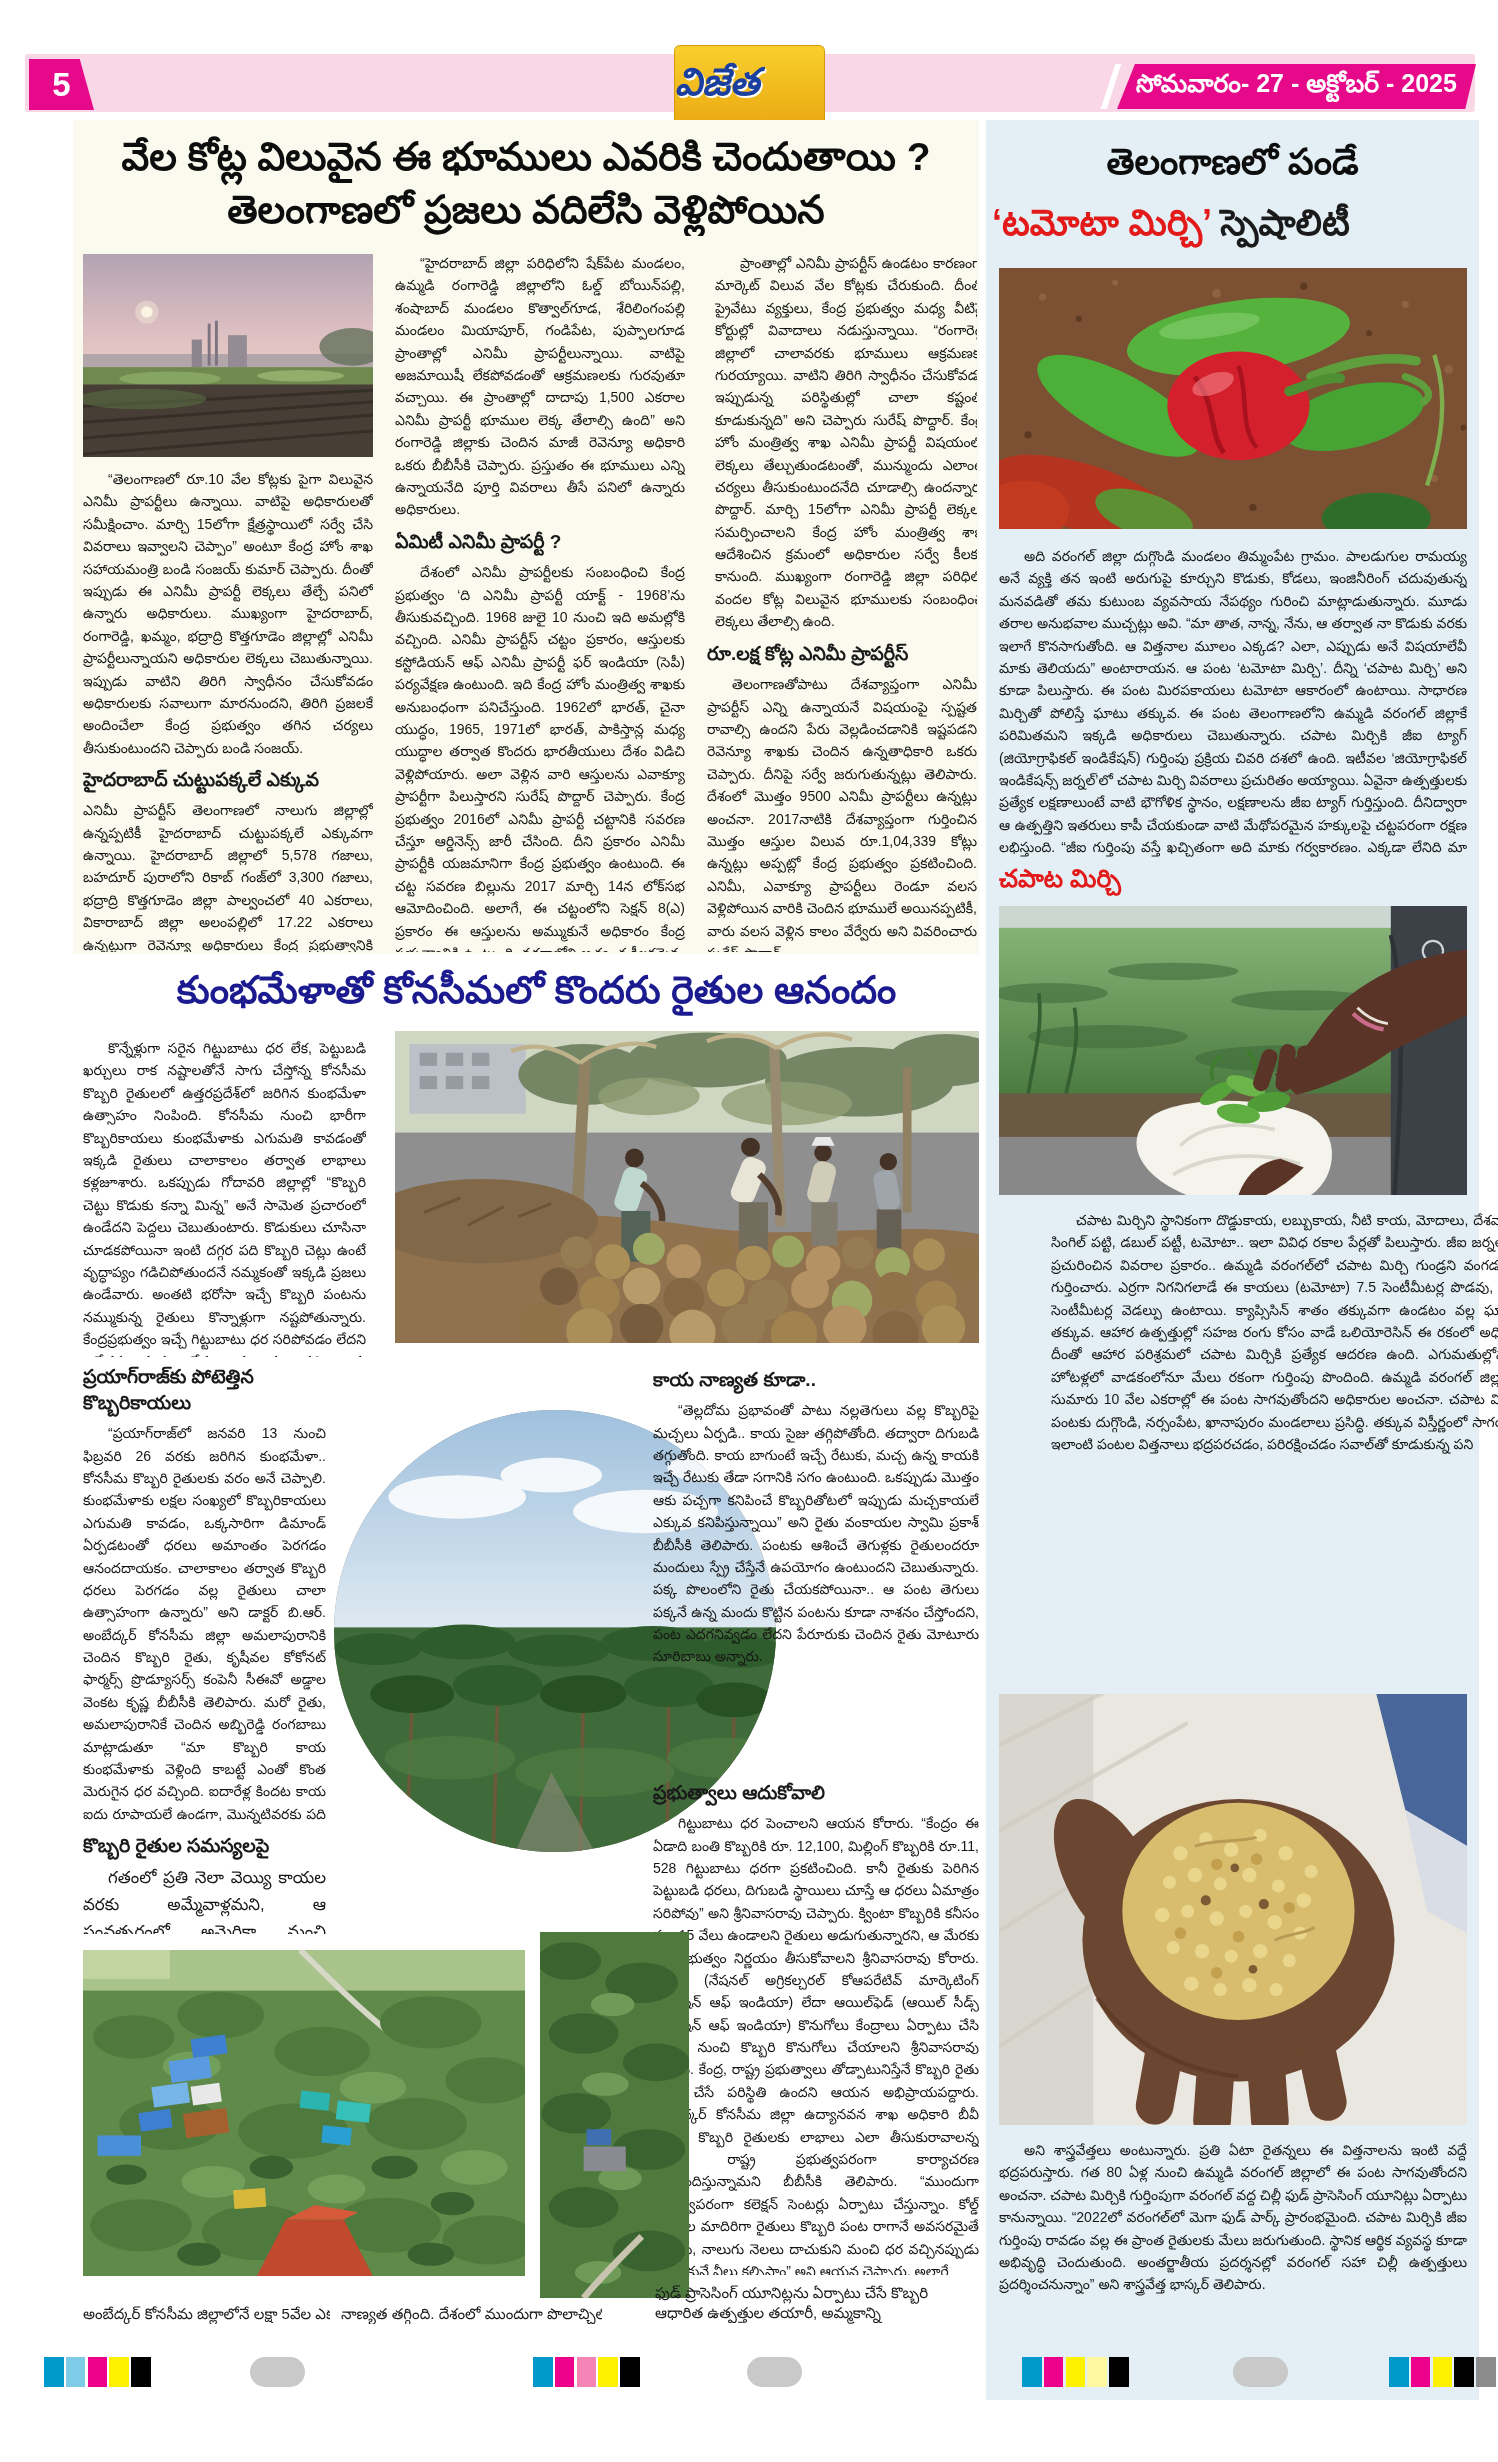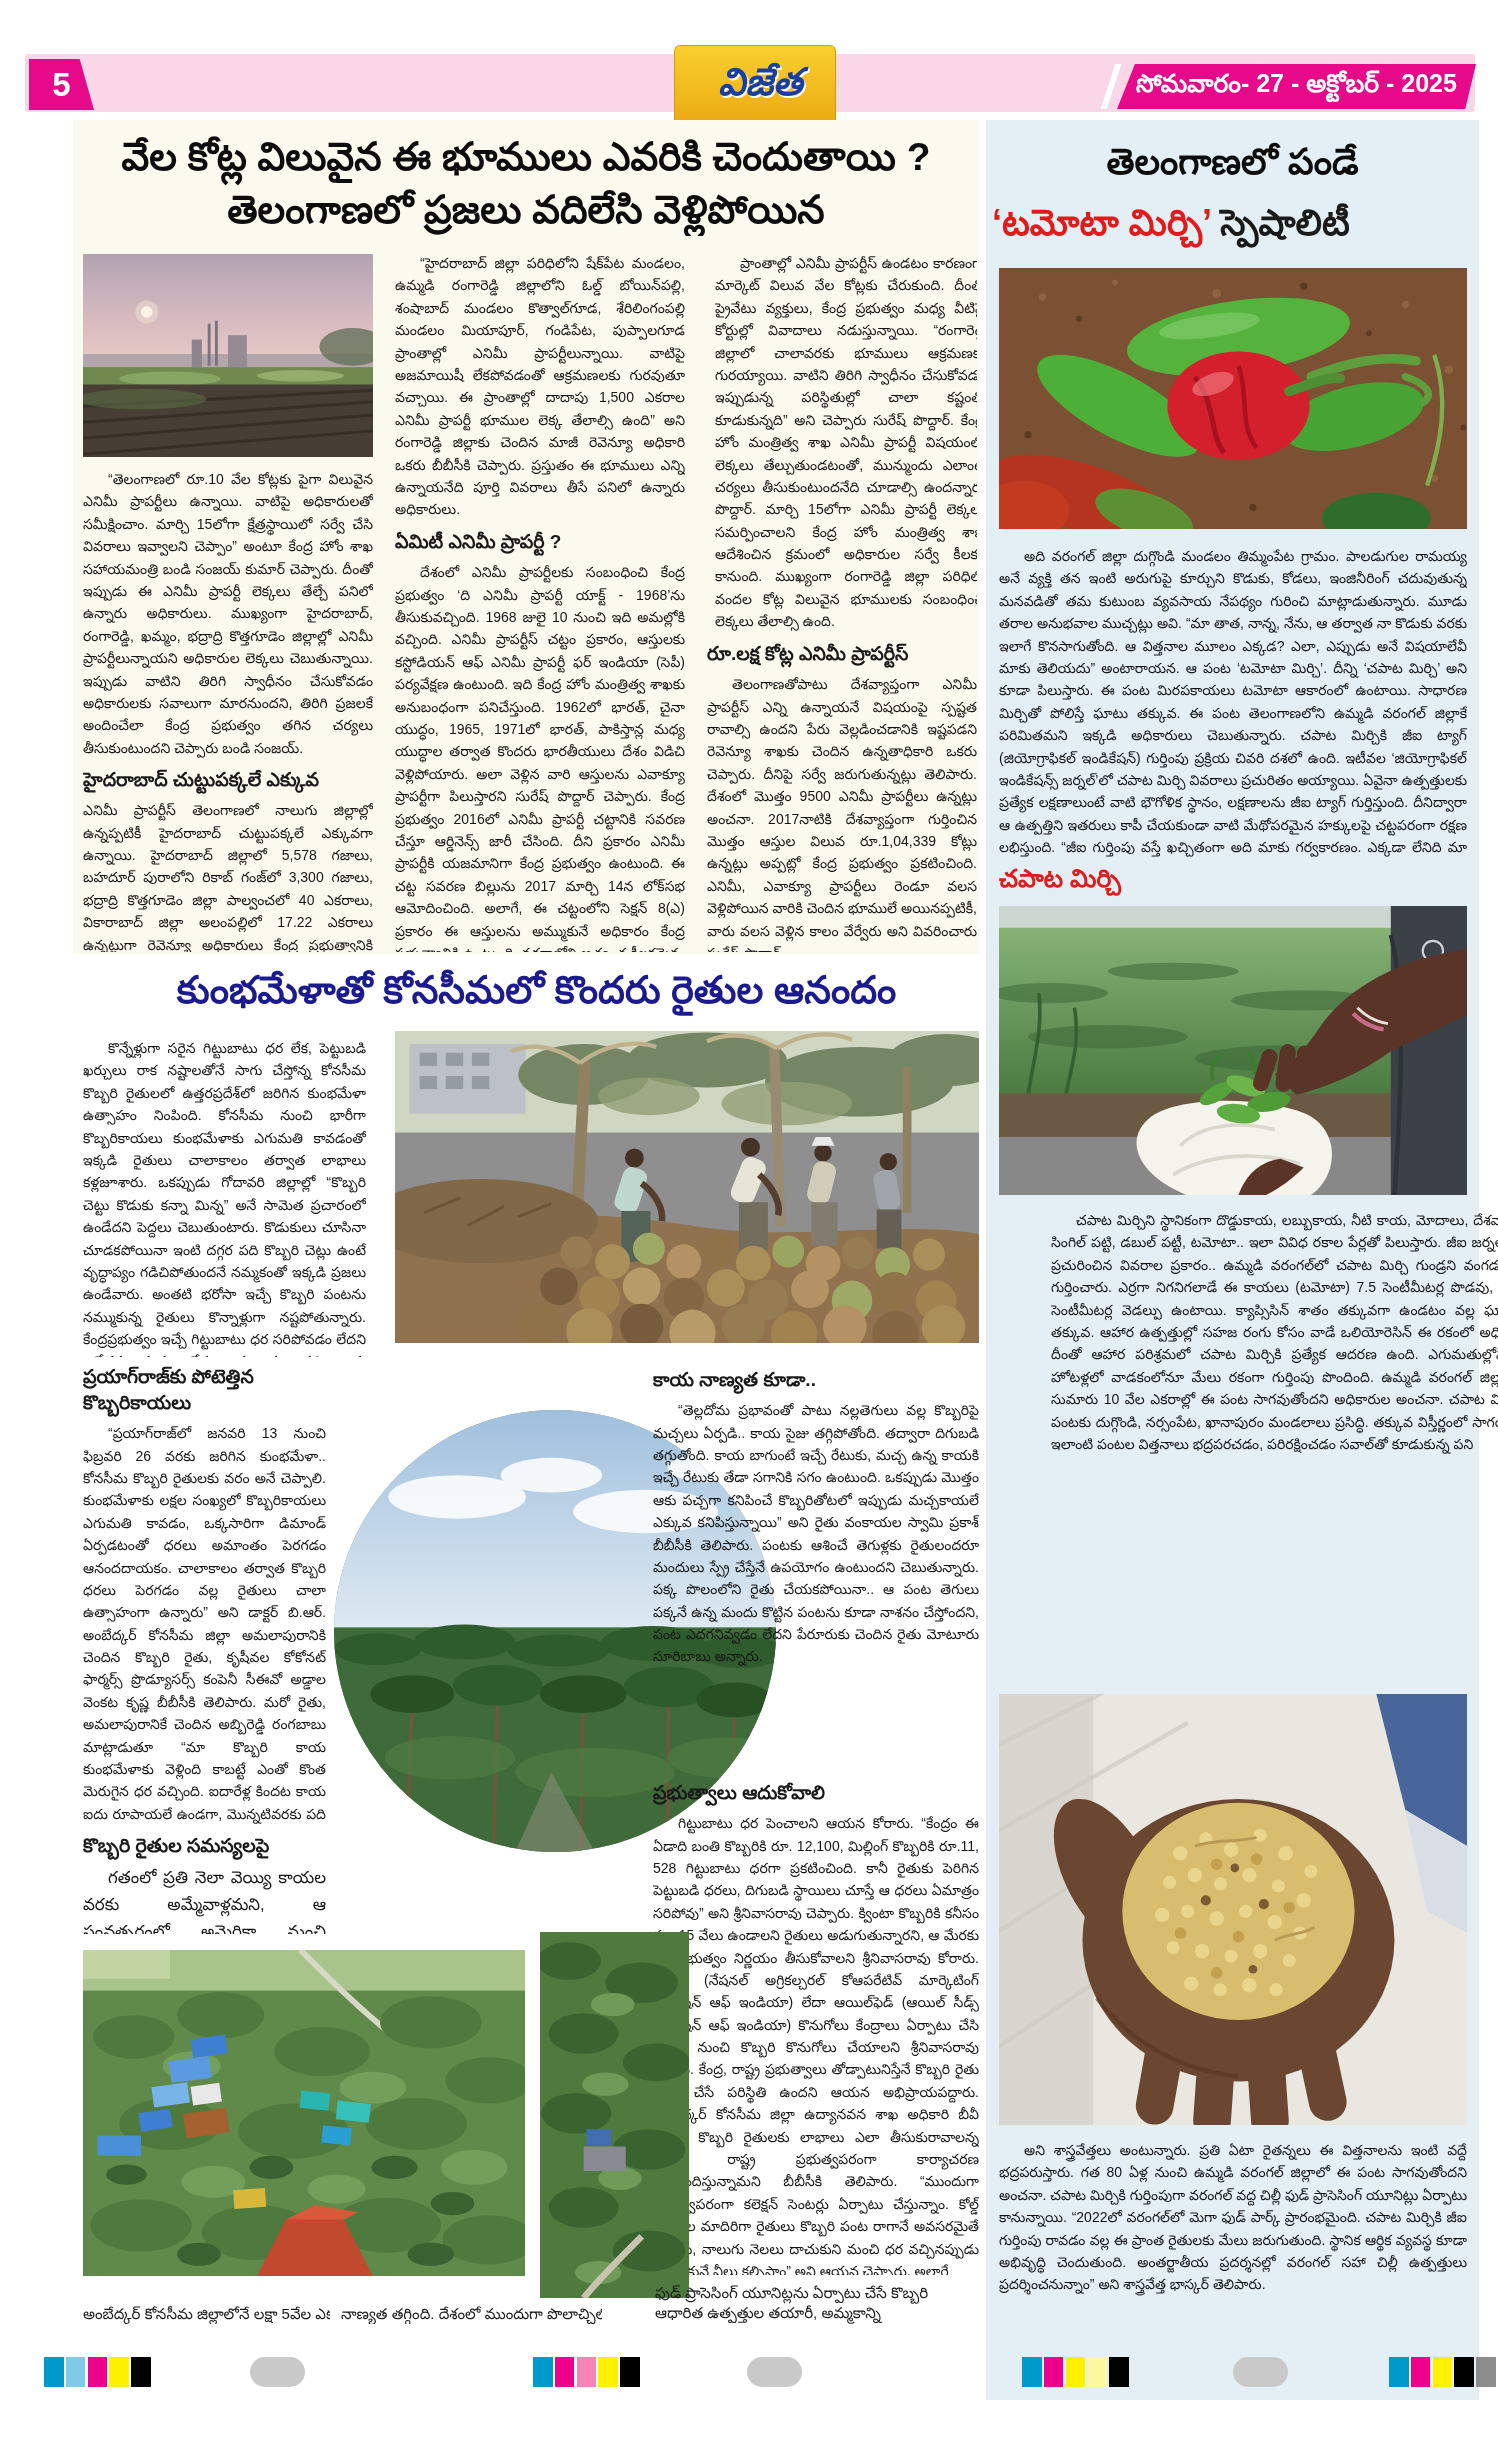--- a/index.html
+++ b/index.html
@@ -8,21 +8,21 @@
     font-family:"Liberation Sans","DejaVu Sans",sans-serif;color:#1a1a1a;
     overflow:hidden;
   }
   .abs{position:absolute;}
   
   .hdr-strip{left:25px;top:54px;width:1450px;height:58px;background:#f9d7e6;border-radius:2.9px;}
   .hdr-pageno{left:29px;top:59px;width:65px;height:51px;background:#e60a8a;
     clip-path:polygon(0 0,78% 0,100% 100%,0 100%);display:flex;align-items:center;justify-content:center;
     color:#fff;font-size:33px;font-weight:bold;}
   .hdr-logo{left:674px;top:45px;width:149px;height:81px;background:linear-gradient(#f9cf2e,#eaa912);
-    border-radius:5.8px;border:1.5px solid #d89a0a;display:flex;align-items:center;justify-content:center;padding-left:11px;}
+    border-radius:5.8px;border:1.5px solid #d89a0a;display:flex;align-items:center;justify-content:flex-start;}
   .hdr-logo span{color:#1a3f9e;font-size:38px;font-weight:bold;font-style:italic;
     text-shadow:1.5px 1.5px 0 #ffffff;}
   .hdr-date{left:1117px;top:64px;width:359px;height:45px;background:#e60a8a;
     clip-path:polygon(5% 0,100% 0,97% 100%,0 100%);display:flex;align-items:center;justify-content:center;
     color:#ffffff;font-size:25px;font-weight:bold;}
   .hdr-slash{width:5.8px;height:45px;background:#ffffff;transform:skewX(-18deg);}
   .hdr-slash.l{left:1108px;top:64px;}
   .hdr-slash.r{left:1481px;top:64px;}
   
   .panel-enemy{left:73px;top:120px;width:906px;height:834px;background:#fbfaee;}

